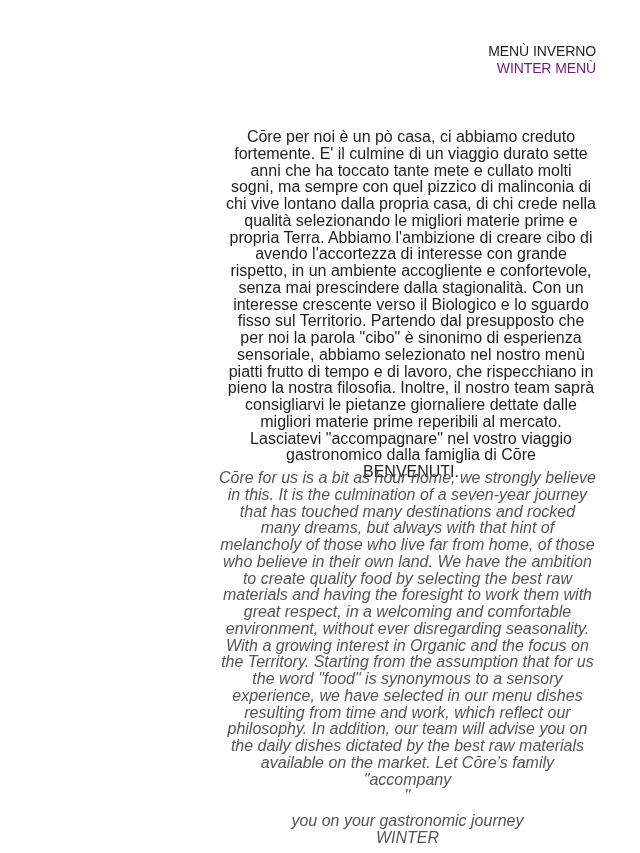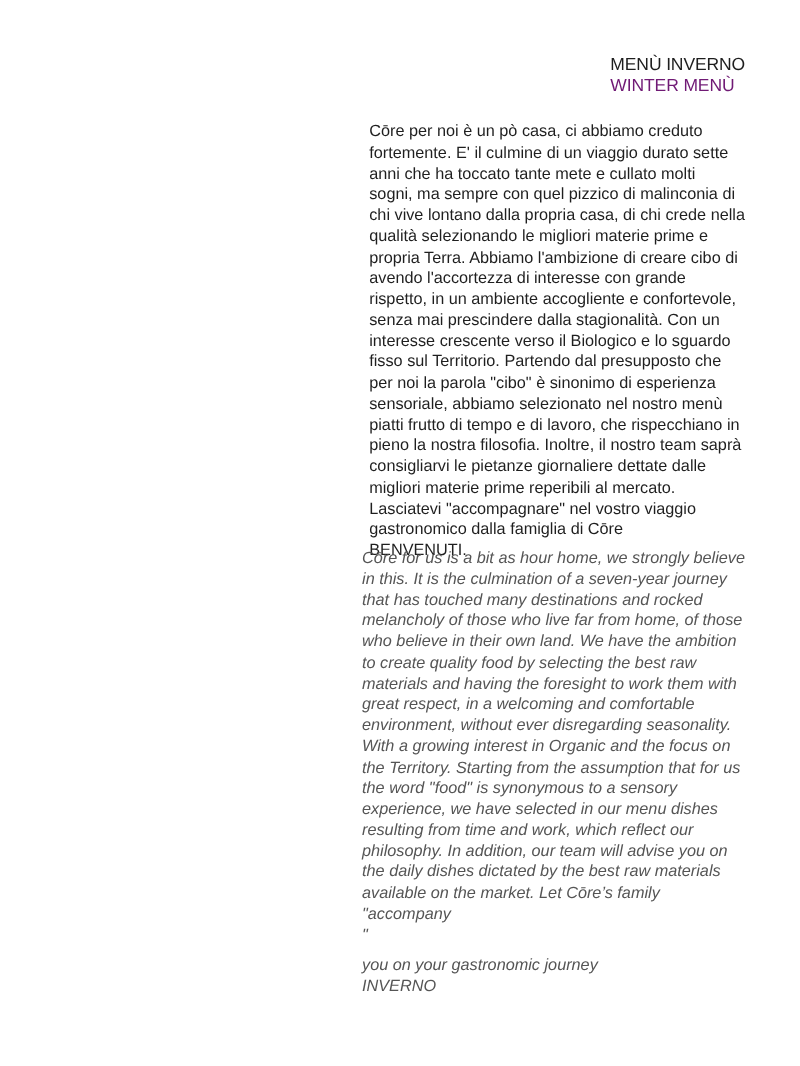--- a/index.html
+++ b/index.html
@@ -19,39 +19,41 @@
       left: 0;
       top: 0;
       width: 640px;
       height: 853px;
       background: #ffffff;
     }
     .header {
       position: absolute;
       right: 44px;
       top: 43px;
+      text-align: right;
       font-size: 14px;
       line-height: 17px;
     }
     .header .title-it {
       color: #1e1e1e;
       display: block;
       letter-spacing: -0.1px;
     }
     .header .title-en {
       color: #701a75;
       display: block;
       letter-spacing: -0.1px;
     }
     .para {
       position: absolute;
       right: 44px;
-      text-align: left;
-      font-size: 13px;
+      text-align: center;
+      font-size: 16px;
       line-height: 16.75px;
+      margin-top: 32px;
     }
     .para .line {
       display: block;
       white-space: nowrap;
     }
     .para-it {
       top: 97px;
       color: #1f1f1f;
     }
     .para-en {
@@ -95,34 +97,35 @@
     <span class="line">migliori materie prime reperibili al mercato.</span>
     <span class="line">Lasciatevi "accompagnare" nel vostro viaggio</span>
     <span class="line">gastronomico dalla famiglia di Cōre</span>
     <span class="line">BENVENUTI.</span>
   </div>
 
   <div class="para para-en">
     <span class="line">Cōre for us is a bit as hour home, we strongly believe</span>
     <span class="line">in this. It is the culmination of a seven-year journey</span>
     <span class="line">that has touched many destinations and rocked</span>
+    <span class="line">many dreams, but always with that hint of</span>
     <span class="line">melancholy of those who live far from home, of those</span>
     <span class="line">who believe in their own land. We have the ambition</span>
     <span class="line">to create quality food by selecting the best raw</span>
     <span class="line">materials and having the foresight to work them with</span>
     <span class="line">great respect, in a welcoming and comfortable</span>
     <span class="line">environment, without ever disregarding seasonality.</span>
     <span class="line">With a growing interest in Organic and the focus on</span>
     <span class="line">the Territory. Starting from the assumption that for us</span>
     <span class="line">the word "food" is synonymous to a sensory</span>
     <span class="line">experience, we have selected in our menu dishes</span>
     <span class="line">resulting from time and work, which reflect our</span>
     <span class="line">philosophy. In addition, our team will advise you on</span>
     <span class="line">the daily dishes dictated by the best raw materials</span>
     <span class="line">available on the market. Let Cōre’s family</span>
     <span class="line">"accompany</span>
     <span class="line">"</span>
     <span class="gap"></span>
     <span class="line">you on your gastronomic journey</span>
-    <span class="line">INVERNO</span>
+    <span class="line">WINTER</span>
   </div>
 
 </div>
 
 </body></html>

